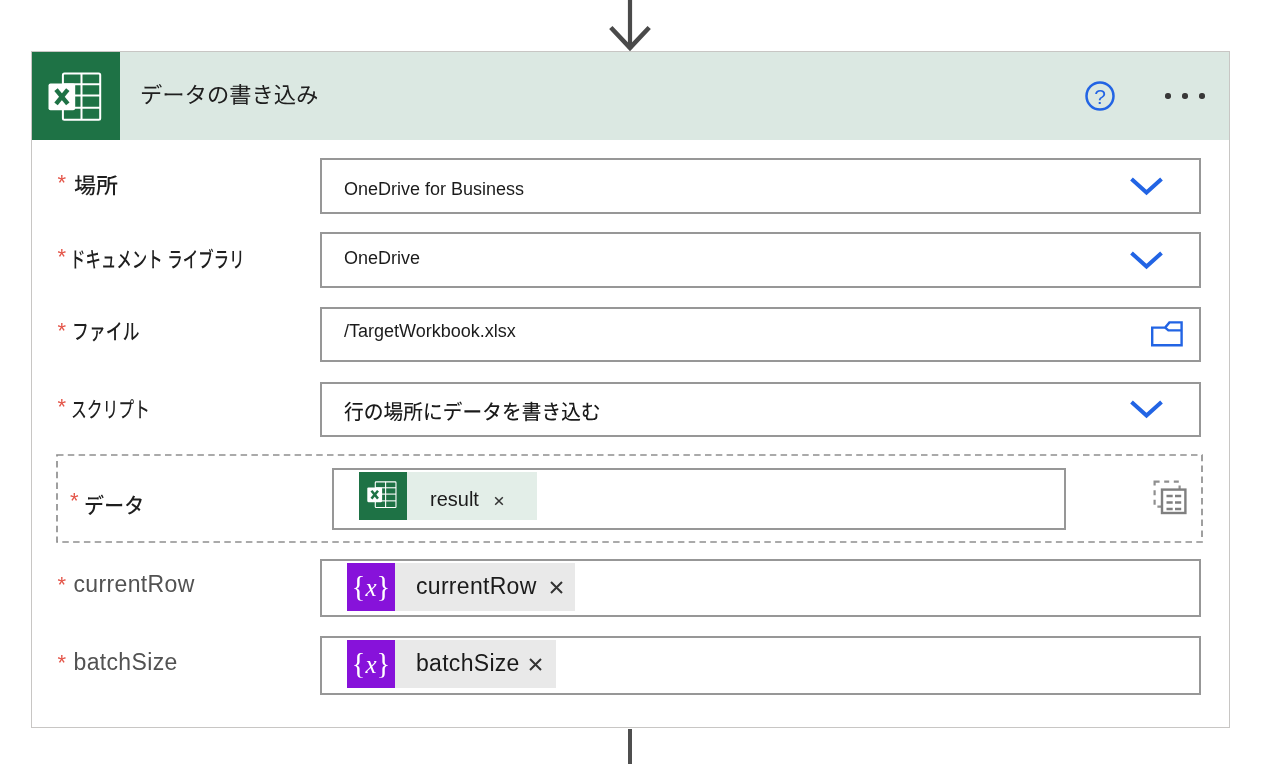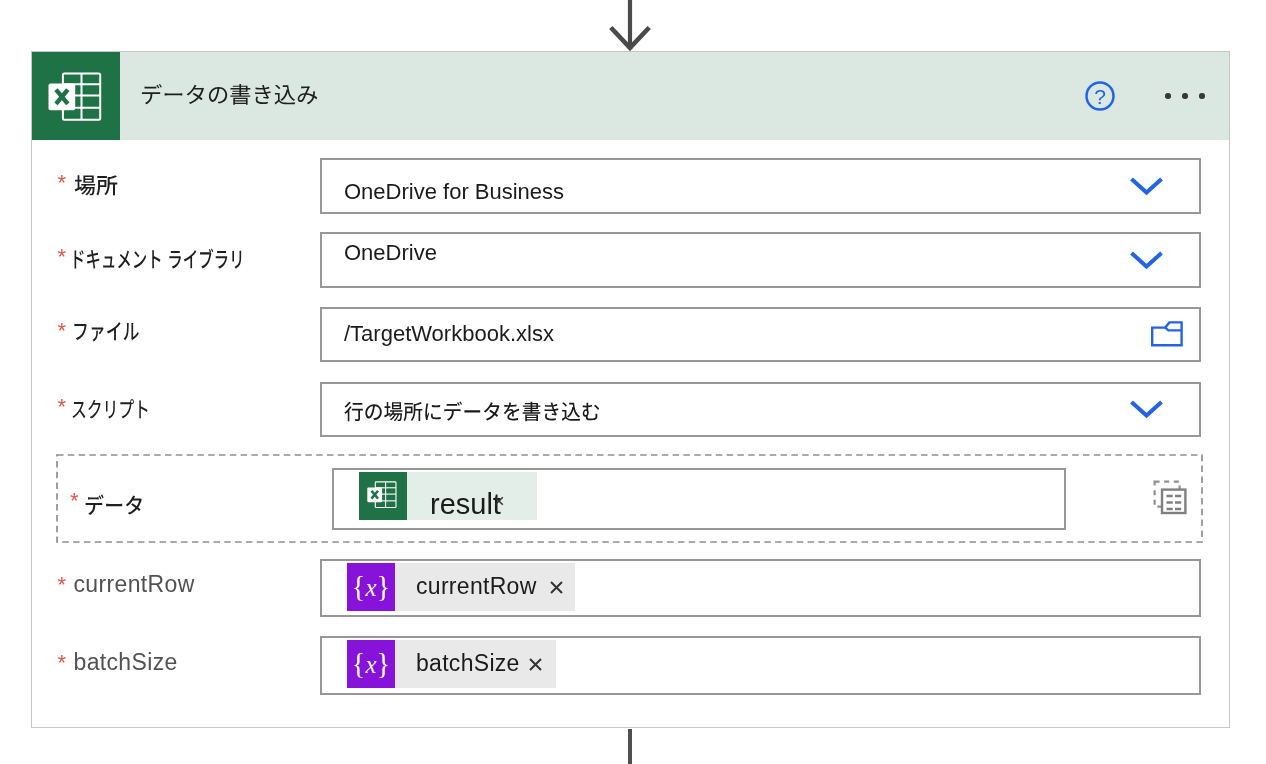--- a/index.html
+++ b/index.html
@@ -1,17 +1,17 @@
 <!DOCTYPE html>
 <html><head><meta charset="utf-8"><style>
 *{margin:0;padding:0;box-sizing:border-box}
 html,body{width:1266px;height:764px;background:#fff;font-family:"Liberation Sans",sans-serif;position:relative;overflow:hidden}
 .abs{position:absolute}
 .input{position:absolute;background:#fff;border:2px solid #979797}
-.lat{position:absolute;font-size:22px;color:#1b1b1b}
+.lat{position:absolute;font-size:18px;color:#1b1b1b}
 </style></head><body>
 <svg class="abs" style="left:605px;top:0" width="50" height="52" viewBox="0 0 50 52">
     <line x1="25" y1="0" x2="25" y2="49" stroke="#4a4a4a" stroke-width="4.2"></line>
     <path d="M5.8 27.5 L25 47.8 L44.2 27.5" fill="none" stroke="#4a4a4a" stroke-width="4.6"></path>
   </svg>
 <div class="abs" style="left:628px;top:729px;width:3.6px;height:35px;background:#4f4f4f"></div>
 <div class="abs" style="left:31px;top:51px;width:1199px;height:677px;border:1px solid #c8c6c4;background:#fff"></div>
 <div class="abs" style="left:32px;top:52px;width:1197px;height:88px;background:#dbe8e2"></div>
 <div class="abs" style="left:32px;top:52px;width:88px;height:88px;background:#1e7245"></div>
 <svg class="abs" style="left:48px;top:72px;overflow:visible" width="54.0" height="49.0" viewBox="0 0 54 49">
@@ -51,21 +51,21 @@
 <svg class="abs" style="left:1129px;top:177px" width="35" height="19" viewBox="0 0 35 19">
     <path d="M2.5 2 L17.5 15.5 L32.5 2" fill="none" stroke="#2264e4" stroke-width="4"></path>
   </svg>
 <div class="abs" style="left:57.5px;top:244px;font-size:22px;color:#e4564a">*</div>
 <svg style="position:absolute;left:69.9px;top:242.0px;overflow:visible" width="179" height="34">
     <g transform="translate(0,25.5) scale(0.7020,1)">
       <path d="M14.6 -16.0Q14.9 -15.6 15.3 -15.0Q15.7 -14.4 16.0 -13.8Q16.4 -13.2 16.6 -12.7L15.2 -12.0Q14.9 -12.7 14.6 -13.2Q14.3 -13.8 13.9 -14.3Q13.6 -14.9 13.2 -15.4ZM17.4 -17.2Q17.7 -16.8 18.1 -16.2Q18.4 -15.6 18.8 -15.0Q19.2 -14.4 19.4 -13.9L18.0 -13.2Q17.7 -13.8 17.4 -14.4Q17.0 -14.9 16.7 -15.5Q16.3 -16.0 15.9 -16.5ZM6.5 -1.7Q6.5 -2.1 6.5 -3.0Q6.5 -3.9 6.5 -5.2Q6.5 -6.5 6.5 -7.9Q6.5 -9.3 6.5 -10.6Q6.5 -12.0 6.5 -13.0Q6.5 -14.0 6.5 -14.4Q6.5 -15.0 6.5 -15.6Q6.5 -16.3 6.4 -16.9H9.0Q8.9 -16.3 8.8 -15.7Q8.8 -15.0 8.8 -14.4Q8.8 -13.7 8.8 -12.5Q8.8 -11.4 8.8 -10.1Q8.8 -8.7 8.8 -7.4Q8.8 -6.0 8.8 -4.9Q8.8 -3.7 8.8 -2.9Q8.8 -2.0 8.8 -1.7Q8.8 -1.4 8.8 -0.9Q8.8 -0.4 8.9 0.2Q8.9 0.7 9.0 1.1H6.4Q6.5 0.5 6.5 -0.3Q6.5 -1.1 6.5 -1.7ZM8.3 -11.1Q9.4 -10.8 10.7 -10.4Q12.1 -9.9 13.4 -9.4Q14.8 -8.9 16.0 -8.4Q17.2 -7.9 18.1 -7.4L17.2 -5.1Q16.2 -5.7 15.1 -6.2Q13.9 -6.7 12.7 -7.2Q11.5 -7.7 10.4 -8.1Q9.2 -8.5 8.3 -8.7Z M30.4 -15.6Q30.3 -16.1 30.2 -16.4Q30.1 -16.8 30.0 -17.2L32.4 -17.6Q32.4 -17.3 32.4 -16.8Q32.5 -16.4 32.6 -16.0Q32.6 -15.7 32.8 -14.9Q32.9 -14.1 33.1 -12.9Q33.4 -11.7 33.7 -10.3Q33.9 -8.9 34.2 -7.5Q34.5 -6.1 34.7 -4.8Q35.0 -3.6 35.2 -2.6Q35.4 -1.7 35.4 -1.4Q35.5 -0.9 35.7 -0.4Q35.8 0.2 36.0 0.7L33.6 1.1Q33.5 0.5 33.4 0.0Q33.4 -0.5 33.2 -1.0Q33.2 -1.3 33.0 -2.2Q32.9 -3.1 32.6 -4.3Q32.4 -5.6 32.1 -7.0Q31.8 -8.4 31.6 -9.8Q31.3 -11.2 31.0 -12.4Q30.8 -13.6 30.6 -14.5Q30.5 -15.3 30.4 -15.6ZM24.3 -12.6Q24.7 -12.6 25.2 -12.6Q25.7 -12.7 26.2 -12.7Q26.7 -12.8 27.6 -12.9Q28.5 -13.0 29.6 -13.2Q30.7 -13.4 32.0 -13.6Q33.2 -13.8 34.3 -13.9Q35.5 -14.1 36.4 -14.3Q37.3 -14.4 37.8 -14.5Q38.3 -14.6 38.8 -14.7Q39.2 -14.9 39.6 -14.9L40.0 -12.7Q39.7 -12.7 39.2 -12.6Q38.7 -12.6 38.2 -12.5Q37.7 -12.4 36.7 -12.3Q35.8 -12.1 34.6 -11.9Q33.5 -11.7 32.2 -11.5Q31.0 -11.4 29.9 -11.2Q28.8 -11.0 27.9 -10.8Q27.0 -10.7 26.6 -10.6Q26.1 -10.5 25.7 -10.5Q25.2 -10.4 24.7 -10.2ZM24.2 -6.2Q24.6 -6.2 25.2 -6.3Q25.8 -6.3 26.3 -6.4Q26.9 -6.5 27.9 -6.6Q28.9 -6.8 30.1 -7.0Q31.4 -7.2 32.7 -7.4Q34.1 -7.6 35.4 -7.8Q36.6 -8.0 37.7 -8.2Q38.7 -8.4 39.4 -8.5Q40.0 -8.6 40.5 -8.8Q41.0 -8.9 41.4 -9.0L41.9 -6.8Q41.5 -6.8 40.9 -6.7Q40.4 -6.6 39.8 -6.5Q39.0 -6.4 38.0 -6.2Q36.9 -6.0 35.6 -5.8Q34.3 -5.6 33.0 -5.4Q31.7 -5.2 30.5 -5.0Q29.2 -4.7 28.3 -4.6Q27.3 -4.4 26.7 -4.3Q26.1 -4.2 25.6 -4.1Q25.1 -4.0 24.7 -3.9Z M60.4 -10.5Q60.3 -10.3 60.3 -10.1Q60.2 -9.9 60.2 -9.7Q60.2 -9.2 60.0 -8.4Q59.9 -7.5 59.8 -6.5Q59.6 -5.5 59.5 -4.5Q59.3 -3.5 59.2 -2.6Q59.1 -1.8 59.0 -1.4H56.7Q56.8 -1.7 56.9 -2.5Q57.0 -3.3 57.2 -4.2Q57.3 -5.1 57.5 -6.1Q57.6 -7.1 57.7 -7.8Q57.8 -8.6 57.8 -9.1Q57.4 -9.1 56.7 -9.1Q56.0 -9.1 55.1 -9.1Q54.3 -9.1 53.4 -9.1Q52.6 -9.1 52.0 -9.1Q51.4 -9.1 51.2 -9.1Q50.7 -9.1 50.2 -9.0Q49.7 -9.0 49.3 -9.0V-11.2Q49.5 -11.2 49.9 -11.1Q50.2 -11.1 50.5 -11.1Q50.9 -11.1 51.2 -11.1Q51.4 -11.1 52.1 -11.1Q52.7 -11.1 53.5 -11.1Q54.2 -11.1 55.0 -11.1Q55.8 -11.1 56.5 -11.1Q57.1 -11.1 57.5 -11.1Q57.7 -11.1 57.9 -11.1Q58.2 -11.1 58.4 -11.2Q58.7 -11.2 58.8 -11.3ZM47.2 -2.2Q47.6 -2.1 48.1 -2.1Q48.6 -2.1 49.2 -2.1Q49.5 -2.1 50.4 -2.1Q51.3 -2.1 52.5 -2.1Q53.8 -2.1 55.1 -2.1Q56.5 -2.1 57.7 -2.1Q58.9 -2.1 59.8 -2.1Q60.7 -2.1 61.0 -2.1Q61.4 -2.1 61.9 -2.1Q62.5 -2.1 62.9 -2.2V-0.0Q62.7 -0.0 62.3 -0.0Q62.0 -0.0 61.7 -0.0Q61.3 -0.1 61.1 -0.1Q60.8 -0.1 59.8 -0.1Q58.9 -0.1 57.7 -0.1Q56.4 -0.1 55.1 -0.1Q53.7 -0.1 52.5 -0.1Q51.2 -0.1 50.3 -0.1Q49.4 -0.1 49.2 -0.1Q48.6 -0.1 48.2 -0.0Q47.8 -0.0 47.2 0.0Z M84.1 -16.1Q83.9 -15.7 83.7 -15.2Q83.4 -14.7 83.3 -14.3Q82.9 -13.2 82.3 -12.0Q81.7 -10.7 81.0 -9.4Q80.2 -8.1 79.3 -7.0Q78.3 -5.6 77.0 -4.2Q75.7 -2.9 74.0 -1.6Q72.3 -0.3 70.2 0.8L68.4 -0.8Q71.4 -2.3 73.6 -4.2Q75.8 -6.1 77.5 -8.3Q78.9 -10.0 79.7 -11.8Q80.6 -13.5 81.1 -15.2Q81.3 -15.5 81.4 -16.0Q81.5 -16.5 81.6 -16.9ZM72.3 -13.6Q73.1 -13.1 74.0 -12.5Q75.0 -11.8 75.9 -11.2Q76.9 -10.5 77.7 -9.9Q78.6 -9.2 79.2 -8.7Q80.9 -7.4 82.6 -5.9Q84.2 -4.5 85.5 -3.0L83.8 -1.2Q82.4 -2.8 80.9 -4.2Q79.4 -5.6 77.8 -7.0Q77.2 -7.5 76.4 -8.1Q75.6 -8.7 74.7 -9.4Q73.8 -10.1 72.8 -10.7Q71.8 -11.4 70.9 -12.0Z M93.1 -16.3Q93.7 -15.9 94.5 -15.4Q95.2 -14.8 96.0 -14.1Q96.8 -13.5 97.6 -12.8Q98.3 -12.2 98.7 -11.7L97.1 -10.0Q96.6 -10.5 96.0 -11.1Q95.3 -11.7 94.5 -12.4Q93.7 -13.1 92.9 -13.7Q92.2 -14.3 91.6 -14.7ZM90.9 -1.6Q92.8 -1.9 94.3 -2.4Q95.9 -2.9 97.2 -3.5Q98.5 -4.1 99.6 -4.7Q101.3 -5.8 102.8 -7.2Q104.3 -8.6 105.4 -10.1Q106.5 -11.6 107.2 -13.0L108.4 -10.7Q107.7 -9.3 106.5 -7.8Q105.4 -6.4 103.9 -5.1Q102.5 -3.8 100.8 -2.7Q99.7 -2.1 98.4 -1.4Q97.1 -0.8 95.6 -0.3Q94.1 0.3 92.3 0.6Z M117.2 -2.0Q117.2 -2.4 117.2 -3.3Q117.2 -4.2 117.2 -5.5Q117.2 -6.8 117.2 -8.2Q117.2 -9.6 117.2 -10.9Q117.2 -12.2 117.2 -13.3Q117.2 -14.3 117.2 -14.7Q117.2 -15.3 117.2 -15.9Q117.1 -16.6 117.0 -17.2H119.7Q119.6 -16.6 119.5 -16.0Q119.5 -15.3 119.5 -14.7Q119.5 -14.0 119.5 -12.8Q119.5 -11.7 119.5 -10.3Q119.5 -9.0 119.5 -7.7Q119.5 -6.3 119.5 -5.2Q119.5 -4.0 119.5 -3.2Q119.5 -2.3 119.5 -2.0Q119.5 -1.7 119.5 -1.2Q119.5 -0.7 119.6 -0.1Q119.6 0.4 119.7 0.8H117.1Q117.1 0.2 117.2 -0.6Q117.2 -1.4 117.2 -2.0ZM119.0 -11.4Q120.1 -11.1 121.4 -10.7Q122.8 -10.2 124.1 -9.7Q125.5 -9.2 126.7 -8.7Q127.9 -8.2 128.8 -7.7L127.9 -5.4Q126.9 -6.0 125.8 -6.5Q124.6 -7.0 123.4 -7.5Q122.2 -8.0 121.0 -8.4Q119.9 -8.8 119.0 -9.0Z M143.6 -16.6Q144.1 -16.5 144.6 -16.5Q145.2 -16.4 145.7 -16.4Q146.1 -16.4 146.9 -16.4Q147.8 -16.4 148.9 -16.4Q150.0 -16.4 151.1 -16.4Q152.2 -16.4 153.0 -16.4Q153.9 -16.4 154.3 -16.4Q154.8 -16.4 155.4 -16.5Q156.0 -16.5 156.4 -16.6V-14.4Q156.0 -14.4 155.4 -14.4Q154.8 -14.4 154.3 -14.4Q153.9 -14.4 153.0 -14.4Q152.2 -14.4 151.1 -14.4Q150.0 -14.4 148.9 -14.4Q147.8 -14.4 146.9 -14.4Q146.1 -14.4 145.7 -14.4Q145.2 -14.4 144.6 -14.4Q144.1 -14.4 143.6 -14.4ZM158.1 -10.6Q158.0 -10.4 157.9 -10.2Q157.8 -10.0 157.8 -9.8Q157.3 -8.2 156.6 -6.6Q155.8 -5.0 154.6 -3.6Q152.9 -1.7 150.8 -0.6Q148.8 0.4 146.7 1.0L145.0 -0.9Q147.4 -1.3 149.4 -2.4Q151.4 -3.4 152.7 -4.8Q153.7 -5.8 154.3 -7.0Q154.9 -8.2 155.2 -9.3Q155.0 -9.3 154.3 -9.3Q153.7 -9.3 152.8 -9.3Q151.9 -9.3 150.8 -9.3Q149.8 -9.3 148.7 -9.3Q147.6 -9.3 146.6 -9.3Q145.7 -9.3 145.0 -9.3Q144.3 -9.3 143.9 -9.3Q143.5 -9.3 142.9 -9.3Q142.3 -9.3 141.6 -9.2V-11.4Q142.3 -11.4 142.9 -11.3Q143.5 -11.3 143.9 -11.3Q144.2 -11.3 144.9 -11.3Q145.5 -11.3 146.5 -11.3Q147.4 -11.3 148.5 -11.3Q149.6 -11.3 150.7 -11.3Q151.7 -11.3 152.7 -11.3Q153.6 -11.3 154.3 -11.3Q155.0 -11.3 155.3 -11.3Q155.7 -11.3 156.1 -11.3Q156.4 -11.4 156.6 -11.5Z M162.3 -8.2Q165.2 -8.9 167.6 -10.0Q170.1 -11.1 171.9 -12.2Q173.1 -12.9 174.2 -13.8Q175.3 -14.7 176.3 -15.6Q177.3 -16.5 178.0 -17.4L179.8 -15.8Q178.8 -14.8 177.7 -13.8Q176.6 -12.8 175.4 -12.0Q174.1 -11.1 172.8 -10.3Q171.6 -9.5 170.1 -8.8Q168.6 -8.0 166.8 -7.3Q165.1 -6.6 163.4 -6.1ZM171.5 -11.1 173.9 -11.7V-1.8Q173.9 -1.3 173.9 -0.8Q173.9 -0.3 173.9 0.1Q174.0 0.5 174.0 0.8H171.4Q171.4 0.5 171.5 0.1Q171.5 -0.3 171.5 -0.8Q171.5 -1.3 171.5 -1.8Z M199.2 -18.4Q199.5 -18.0 199.8 -17.5Q200.2 -16.9 200.5 -16.4Q200.8 -15.9 201.0 -15.5L199.5 -14.9Q199.3 -15.3 199.0 -15.8Q198.7 -16.3 198.4 -16.9Q198.1 -17.4 197.8 -17.8ZM202.2 -18.9Q202.4 -18.6 202.8 -18.0Q203.1 -17.5 203.4 -17.0Q203.7 -16.4 204.0 -16.0L202.5 -15.4Q202.2 -16.1 201.7 -16.9Q201.2 -17.8 200.7 -18.3ZM201.3 -14.3Q201.2 -14.1 201.1 -13.8Q201.0 -13.4 201.0 -13.1Q200.8 -12.3 200.5 -11.2Q200.2 -10.2 199.8 -9.1Q199.4 -8.0 198.9 -6.9Q198.3 -5.9 197.7 -5.0Q196.7 -3.7 195.4 -2.6Q194.1 -1.5 192.5 -0.6Q190.9 0.3 188.9 0.9L187.1 -1.1Q189.3 -1.6 190.9 -2.4Q192.4 -3.2 193.6 -4.2Q194.8 -5.2 195.7 -6.3Q196.5 -7.3 197.0 -8.5Q197.6 -9.7 198.0 -10.9Q198.4 -12.1 198.5 -13.1Q198.2 -13.1 197.4 -13.1Q196.5 -13.1 195.4 -13.1Q194.3 -13.1 193.1 -13.1Q191.9 -13.1 190.8 -13.1Q189.6 -13.1 188.8 -13.1Q187.9 -13.1 187.6 -13.1Q186.9 -13.1 186.3 -13.1Q185.7 -13.1 185.3 -13.1V-15.4Q185.6 -15.4 186.0 -15.3Q186.4 -15.3 186.8 -15.3Q187.3 -15.3 187.6 -15.3Q187.9 -15.3 188.6 -15.3Q189.2 -15.3 190.1 -15.3Q191.1 -15.3 192.1 -15.3Q193.1 -15.3 194.1 -15.3Q195.1 -15.3 196.0 -15.3Q196.9 -15.3 197.5 -15.3Q198.1 -15.3 198.3 -15.3Q198.6 -15.3 199.0 -15.3Q199.4 -15.3 199.7 -15.4Z M209.6 -16.6Q210.1 -16.5 210.6 -16.5Q211.2 -16.4 211.7 -16.4Q212.1 -16.4 212.9 -16.4Q213.8 -16.4 214.9 -16.4Q216.0 -16.4 217.1 -16.4Q218.2 -16.4 219.0 -16.4Q219.9 -16.4 220.3 -16.4Q220.8 -16.4 221.4 -16.5Q222.0 -16.5 222.4 -16.6V-14.4Q222.0 -14.4 221.4 -14.4Q220.8 -14.4 220.3 -14.4Q219.9 -14.4 219.0 -14.4Q218.2 -14.4 217.1 -14.4Q216.0 -14.4 214.9 -14.4Q213.8 -14.4 212.9 -14.4Q212.1 -14.4 211.7 -14.4Q211.2 -14.4 210.6 -14.4Q210.1 -14.4 209.6 -14.4ZM224.1 -10.6Q224.0 -10.4 223.9 -10.2Q223.8 -10.0 223.8 -9.8Q223.3 -8.2 222.6 -6.6Q221.8 -5.0 220.6 -3.6Q218.9 -1.7 216.8 -0.6Q214.8 0.4 212.7 1.0L211.0 -0.9Q213.4 -1.3 215.4 -2.4Q217.4 -3.4 218.7 -4.8Q219.7 -5.8 220.3 -7.0Q220.9 -8.2 221.2 -9.3Q221.0 -9.3 220.3 -9.3Q219.7 -9.3 218.8 -9.3Q217.9 -9.3 216.8 -9.3Q215.8 -9.3 214.7 -9.3Q213.6 -9.3 212.6 -9.3Q211.7 -9.3 211.0 -9.3Q210.3 -9.3 209.9 -9.3Q209.5 -9.3 208.9 -9.3Q208.3 -9.3 207.6 -9.2V-11.4Q208.3 -11.4 208.9 -11.3Q209.5 -11.3 209.9 -11.3Q210.2 -11.3 210.9 -11.3Q211.5 -11.3 212.5 -11.3Q213.4 -11.3 214.5 -11.3Q215.6 -11.3 216.7 -11.3Q217.7 -11.3 218.7 -11.3Q219.6 -11.3 220.3 -11.3Q221.0 -11.3 221.3 -11.3Q221.7 -11.3 222.1 -11.3Q222.4 -11.4 222.6 -11.5Z M243.9 -16.8Q243.9 -16.4 243.8 -15.9Q243.8 -15.4 243.8 -14.8Q243.8 -14.3 243.8 -13.6Q243.8 -12.9 243.8 -12.2Q243.8 -11.4 243.8 -11.0Q243.8 -9.1 243.7 -7.7Q243.5 -6.3 243.2 -5.4Q242.9 -4.4 242.5 -3.6Q242.0 -2.9 241.4 -2.2Q240.7 -1.4 239.8 -0.7Q238.8 -0.1 237.9 0.3Q237.0 0.7 236.1 1.0L234.4 -0.8Q236.0 -1.2 237.3 -1.9Q238.7 -2.6 239.7 -3.7Q240.3 -4.4 240.6 -5.0Q241.0 -5.7 241.2 -6.6Q241.4 -7.4 241.4 -8.5Q241.5 -9.6 241.5 -11.1Q241.5 -11.6 241.5 -12.3Q241.5 -13.0 241.5 -13.7Q241.5 -14.4 241.5 -14.8Q241.5 -15.4 241.5 -15.9Q241.4 -16.4 241.4 -16.8ZM233.7 -16.6Q233.6 -16.3 233.6 -15.9Q233.6 -15.5 233.6 -15.0Q233.6 -14.8 233.6 -14.3Q233.6 -13.8 233.6 -13.0Q233.6 -12.3 233.6 -11.4Q233.6 -10.6 233.6 -9.9Q233.6 -9.1 233.6 -8.5Q233.6 -7.9 233.6 -7.7Q233.6 -7.2 233.6 -6.7Q233.6 -6.2 233.7 -5.9H231.2Q231.3 -6.2 231.3 -6.7Q231.3 -7.2 231.3 -7.7Q231.3 -7.9 231.3 -8.5Q231.3 -9.1 231.3 -9.9Q231.3 -10.6 231.3 -11.5Q231.3 -12.3 231.3 -13.0Q231.3 -13.8 231.3 -14.3Q231.3 -14.8 231.3 -15.0Q231.3 -15.3 231.3 -15.8Q231.3 -16.3 231.3 -16.6Z" fill="#1f1f1f"></path>
     </g>
   </svg>
 <div class="input" style="left:320px;top:232px;width:881px;height:56px"></div>
-<div class="lat" style="left:344px;top:240px">OneDrive</div>
+<div class="lat" style="left:344px;top:248px">OneDrive</div>
 <svg class="abs" style="left:1129px;top:251px" width="35" height="19" viewBox="0 0 35 19">
     <path d="M2.5 2 L17.5 15.5 L32.5 2" fill="none" stroke="#2264e4" stroke-width="4"></path>
   </svg>
 <div class="abs" style="left:57.5px;top:318px;font-size:22px;color:#e4564a">*</div>
 <svg style="position:absolute;left:71.5px;top:314.0px;overflow:visible" width="71" height="34">
     <g transform="translate(0,25.5) scale(0.7670,1)">
       <path d="M19.2 -14.6Q19.0 -14.4 18.9 -14.0Q18.9 -13.7 18.8 -13.4Q18.6 -12.5 18.3 -11.5Q18.0 -10.5 17.6 -9.4Q17.2 -8.3 16.7 -7.2Q16.1 -6.2 15.5 -5.3Q14.5 -4.0 13.2 -2.9Q12.0 -1.8 10.4 -0.9Q8.8 0.0 6.8 0.6L5.0 -1.3Q7.1 -1.9 8.7 -2.7Q10.3 -3.4 11.5 -4.4Q12.6 -5.4 13.5 -6.6Q14.3 -7.6 14.9 -8.8Q15.4 -10.0 15.8 -11.2Q16.2 -12.4 16.3 -13.4Q16.0 -13.4 15.2 -13.4Q14.4 -13.4 13.2 -13.4Q12.1 -13.4 10.9 -13.4Q9.7 -13.4 8.6 -13.4Q7.5 -13.4 6.6 -13.4Q5.8 -13.4 5.4 -13.4Q4.7 -13.4 4.1 -13.4Q3.5 -13.4 3.1 -13.3V-15.7Q3.4 -15.7 3.8 -15.6Q4.2 -15.6 4.6 -15.6Q5.1 -15.5 5.4 -15.5Q5.7 -15.5 6.4 -15.5Q7.1 -15.5 8.0 -15.5Q8.9 -15.5 9.9 -15.5Q10.9 -15.5 11.9 -15.5Q12.9 -15.5 13.8 -15.5Q14.7 -15.5 15.3 -15.5Q15.9 -15.5 16.2 -15.5Q16.4 -15.5 16.8 -15.6Q17.2 -15.6 17.5 -15.7Z M41.2 -11.1Q41.1 -10.9 40.9 -10.7Q40.8 -10.5 40.7 -10.4Q40.4 -10.0 40.0 -9.3Q39.5 -8.6 38.9 -7.9Q38.3 -7.1 37.6 -6.4Q37.0 -5.7 36.3 -5.2L34.6 -6.4Q35.3 -6.8 36.0 -7.5Q36.7 -8.2 37.3 -8.9Q37.8 -9.6 38.1 -10.1Q37.8 -10.1 37.1 -10.1Q36.3 -10.1 35.2 -10.1Q34.1 -10.1 33.0 -10.1Q31.8 -10.1 30.7 -10.1Q29.7 -10.1 28.9 -10.1Q28.2 -10.1 28.0 -10.1Q27.5 -10.1 26.9 -10.1Q26.4 -10.1 25.8 -10.0V-12.2Q26.3 -12.1 26.9 -12.1Q27.5 -12.1 28.0 -12.1Q28.2 -12.1 29.0 -12.1Q29.8 -12.1 30.9 -12.1Q32.0 -12.1 33.2 -12.1Q34.5 -12.1 35.6 -12.1Q36.7 -12.1 37.5 -12.1Q38.3 -12.1 38.6 -12.1Q38.8 -12.1 39.1 -12.1Q39.3 -12.1 39.6 -12.1Q39.9 -12.1 40.0 -12.2ZM33.8 -8.8Q33.7 -7.4 33.7 -6.2Q33.6 -5.0 33.3 -3.9Q33.0 -2.7 32.5 -1.7Q31.9 -0.7 31.0 0.2Q30.0 1.1 28.6 1.9L26.8 0.4Q27.1 0.3 27.6 0.1Q28.0 -0.1 28.4 -0.4Q29.8 -1.3 30.5 -2.4Q31.2 -3.5 31.4 -4.7Q31.6 -6.0 31.6 -7.4Q31.6 -7.7 31.6 -8.1Q31.5 -8.5 31.5 -8.8Z M45.7 -8.2Q48.6 -8.9 51.0 -10.0Q53.5 -11.1 55.3 -12.2Q56.5 -12.9 57.6 -13.8Q58.7 -14.7 59.7 -15.6Q60.7 -16.5 61.4 -17.4L63.2 -15.8Q62.2 -14.8 61.1 -13.8Q60.0 -12.8 58.8 -12.0Q57.5 -11.1 56.2 -10.3Q55.0 -9.5 53.5 -8.8Q52.0 -8.0 50.2 -7.3Q48.5 -6.6 46.8 -6.1ZM54.9 -11.1 57.3 -11.7V-1.8Q57.3 -1.3 57.3 -0.8Q57.3 -0.3 57.3 0.1Q57.4 0.5 57.4 0.8H54.8Q54.8 0.5 54.9 0.1Q54.9 -0.3 54.9 -0.8Q54.9 -1.3 54.9 -1.8Z M77.4 -0.5Q77.4 -0.8 77.5 -1.1Q77.5 -1.5 77.5 -1.8Q77.5 -2.1 77.5 -2.8Q77.5 -3.5 77.5 -4.6Q77.5 -5.7 77.5 -6.9Q77.5 -8.2 77.5 -9.5Q77.5 -10.7 77.5 -11.8Q77.5 -12.9 77.5 -13.8Q77.5 -14.6 77.5 -14.9Q77.5 -15.6 77.5 -16.0Q77.4 -16.5 77.4 -16.6H79.8Q79.8 -16.5 79.8 -16.0Q79.7 -15.6 79.7 -14.9Q79.7 -14.6 79.7 -13.8Q79.7 -13.0 79.7 -12.0Q79.7 -10.9 79.7 -9.7Q79.7 -8.5 79.7 -7.3Q79.7 -6.2 79.7 -5.2Q79.7 -4.2 79.7 -3.5Q79.7 -2.8 79.7 -2.6Q80.7 -3.1 81.8 -3.8Q82.9 -4.6 84.0 -5.6Q85.0 -6.6 85.8 -7.8L87.1 -5.9Q86.1 -4.7 84.9 -3.5Q83.6 -2.4 82.2 -1.4Q80.9 -0.5 79.6 0.1Q79.3 0.3 79.1 0.4Q78.9 0.6 78.8 0.7ZM67.2 -0.7Q68.7 -1.7 69.6 -3.1Q70.6 -4.5 71.0 -6.0Q71.3 -6.8 71.4 -7.9Q71.6 -9.0 71.6 -10.2Q71.7 -11.5 71.7 -12.7Q71.7 -13.9 71.7 -14.8Q71.7 -15.4 71.7 -15.8Q71.6 -16.2 71.5 -16.6H74.0Q74.0 -16.5 73.9 -16.2Q73.9 -15.9 73.9 -15.6Q73.9 -15.2 73.9 -14.8Q73.9 -13.9 73.8 -12.6Q73.8 -11.4 73.7 -10.0Q73.7 -8.7 73.5 -7.5Q73.4 -6.3 73.2 -5.4Q72.7 -3.6 71.7 -2.1Q70.7 -0.5 69.3 0.7Z" fill="#1f1f1f"></path>
     </g>
   </svg>
 <div class="input" style="left:320px;top:307px;width:881px;height:55px"></div>
@@ -108,21 +108,21 @@
       <line x1="14.9" y1="12.2" x2="52.2" y2="12.2"></line>
       <line x1="14.9" y1="23.6" x2="52.2" y2="23.6"></line>
       <line x1="14.9" y1="35.8" x2="52.2" y2="35.8"></line>
     </g>
     <rect x="0.5" y="11.5" width="26.7" height="26.7" rx="2" fill="#fff"></rect>
     <g stroke="#1e7245" stroke-width="4.4" stroke-linecap="butt">
       <line x1="8" y1="17.6" x2="19.8" y2="31.8"></line>
       <line x1="19.8" y1="17.6" x2="8" y2="31.8"></line>
     </g>
   </svg>
-<div class="lat" style="left:430px;top:488px;font-size:29px">result</div>
+<div class="lat" style="left:430px;top:488px;font-size:20px">result</div>
 <svg class="abs" style="left:494px;top:495.5px" width="10" height="10" viewBox="0 0 10 10">
     <path d="M1.2 1.2 L8.8 8.8 M8.8 1.2 L1.2 8.8" stroke="#333" stroke-width="1.5"></path>
   </svg>
 <svg class="abs" style="left:1152px;top:479px" width="36" height="36" viewBox="0 0 36 36">
     <rect x="2.6" y="2.6" width="25" height="25" fill="none" stroke="#8f8f8f" stroke-width="2.2" stroke-dasharray="5,4.6"></rect>
     <rect x="10" y="10.6" width="23.4" height="23.4" fill="#fff" stroke="#7f7f7f" stroke-width="2.4"></rect>
     <g stroke="#7f7f7f" stroke-width="2.4">
       <path d="M14.5 17 h6.2 M23 17 h6.2 M14.5 23.5 h6.2 M23 23.5 h6.2 M14.5 30 h6.2 M23 30 h6.2"></path>
     </g>
   </svg>

